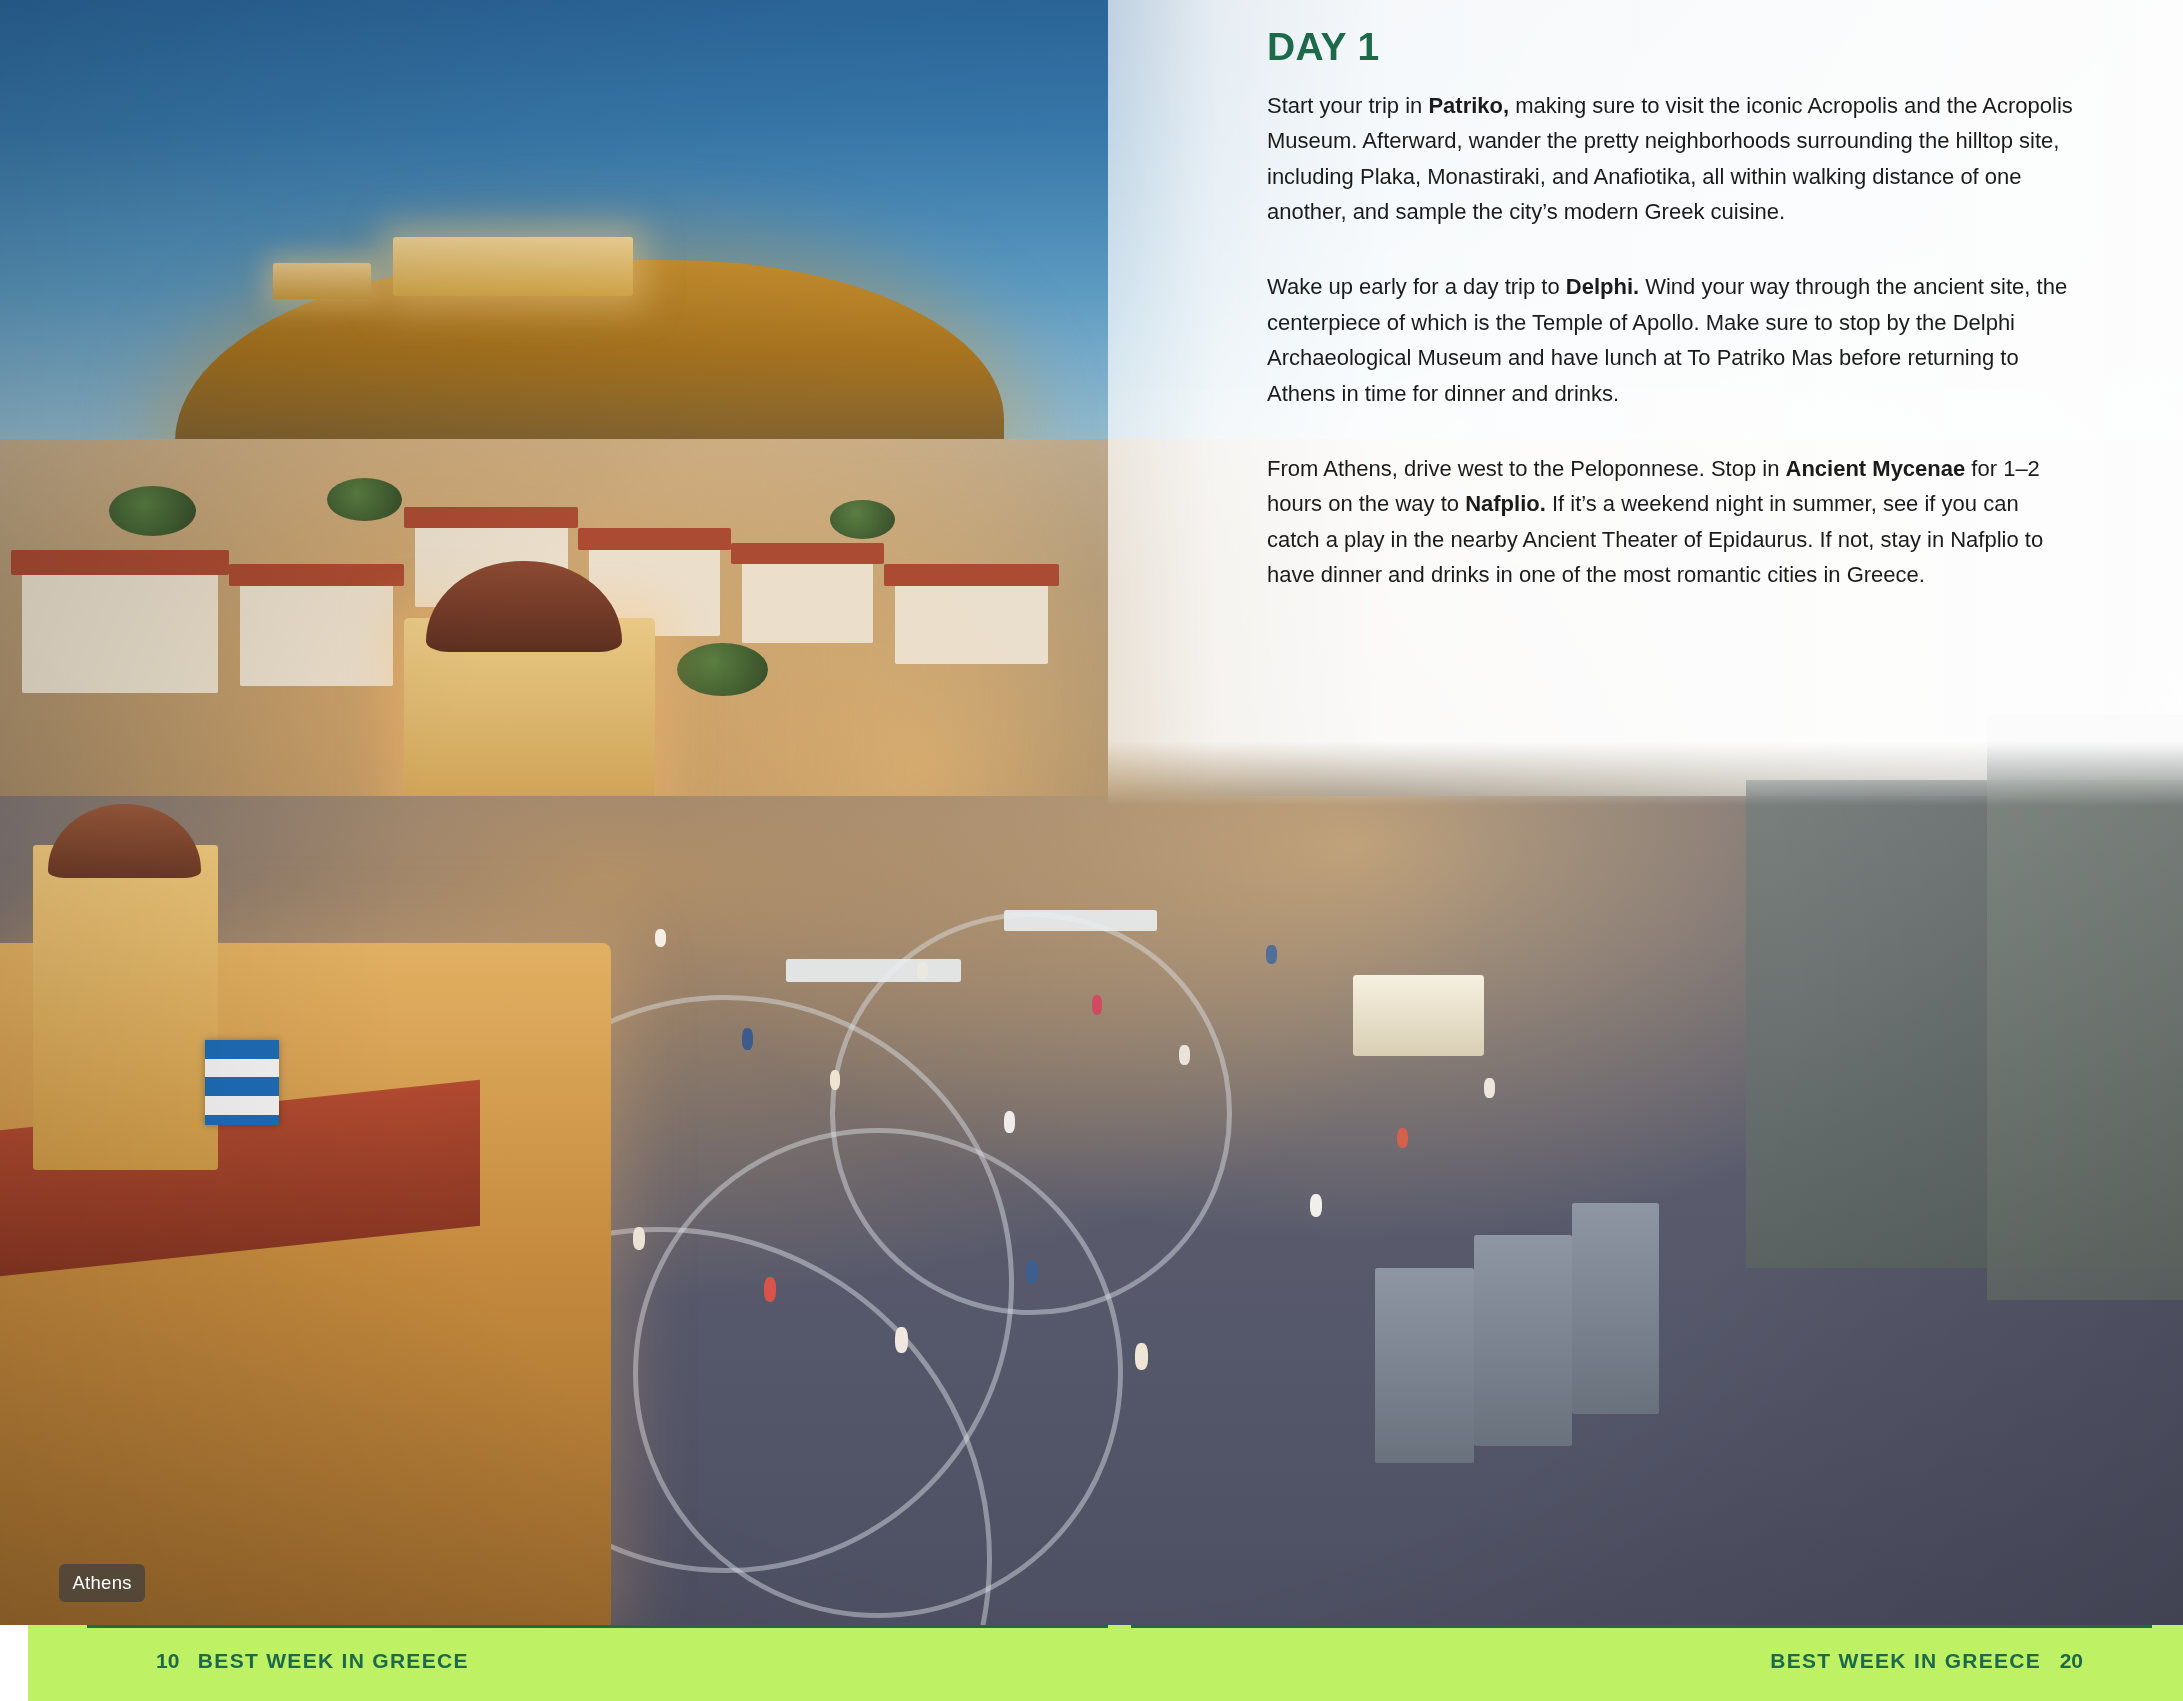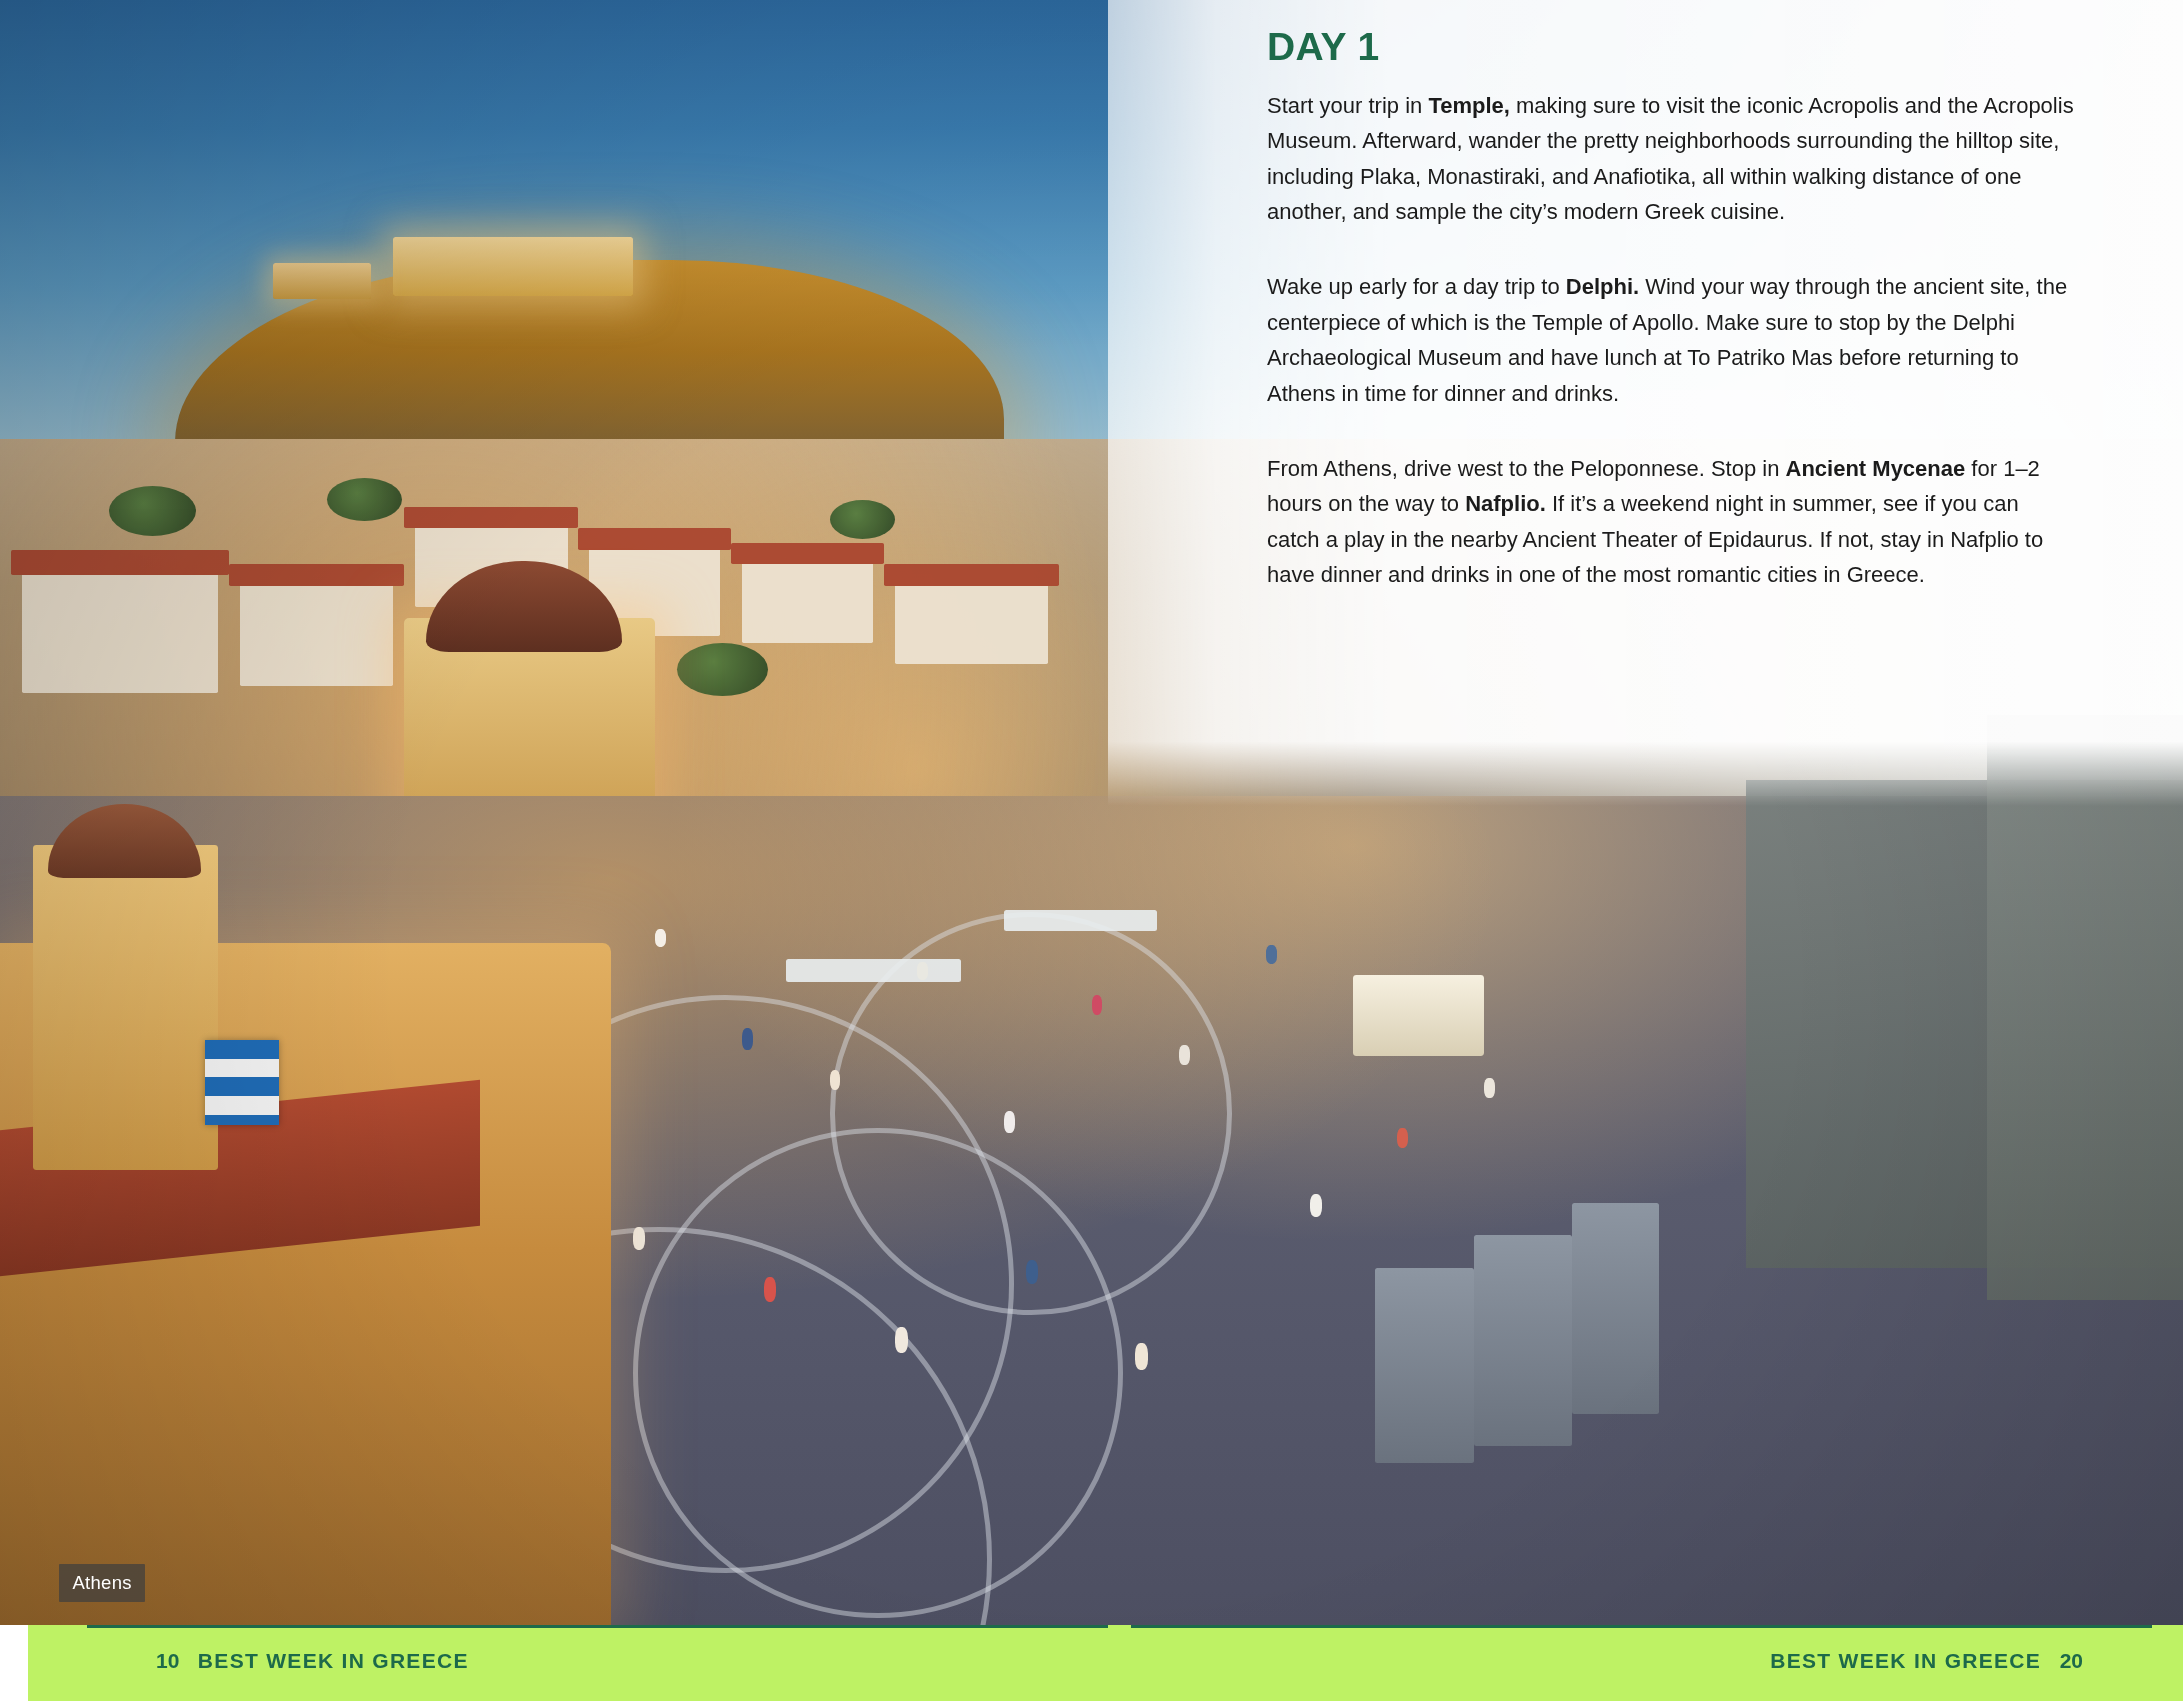--- a/index.html
+++ b/index.html
@@ -221,21 +221,21 @@
   
   .caption-tag {
     position: absolute;
     left: 59px;
     top: 1564px;
     background: rgba(62,62,62,0.72);
     color: #ffffff;
     font-size: 18.5px;
     letter-spacing: 0.3px;
     padding: 7.6px 13.4px 8.4px 13.4px;
-    border-radius: 1px;
+    border-radius: 6px;
   }
 
   
   .text-panel {
     position: absolute;
     left: 1108px;
     top: 0;
     width: 1075px;
     height: 806px;
     background: linear-gradient(to right,
@@ -402,21 +402,21 @@
   </div>
 
   <div class="caption-tag">Athens</div>
 
   <div class="text-panel"></div>
 
   <div class="text-content">
 
     <section class="day-block">
       <h2 class="day-heading">DAY 1</h2>
-      <p class="day-body">Start your trip in <b>Temple,</b> making sure to visit the iconic Acropolis and the Acropolis Museum. Afterward, wander the pretty neighborhoods surrounding the hilltop site, including Plaka, Monastiraki, and Anafiotika, all within walking distance of one another, and sample the city’s modern Greek cuisine.</p>
+      <p class="day-body">Start your trip in <b>Patriko,</b> making sure to visit the iconic Acropolis and the Acropolis Museum. Afterward, wander the pretty neighborhoods surrounding the hilltop site, including Plaka, Monastiraki, and Anafiotika, all within walking distance of one another, and sample the city’s modern Greek cuisine.</p>
     </section>
 
     <section class="day-block">
       <p class="day-body">Wake up early for a day trip to <b>Delphi.</b> Wind your way through the ancient site, the centerpiece of which is the Temple of Apollo. Make sure to stop by the Delphi Archaeological Museum and have lunch at To Patriko Mas before returning to Athens in time for dinner and drinks.</p>
     </section>
 
     <section class="day-block">
       <p class="day-body">From Athens, drive west to the Peloponnese. Stop in <b>Ancient Mycenae</b> for 1–2 hours on the way to <b>Nafplio.</b> If it’s a weekend night in summer, see if you can catch a play in the nearby Ancient Theater of Epidaurus. If not, stay in Nafplio to have dinner and drinks in one of the most romantic cities in Greece.</p>
     </section>
 

